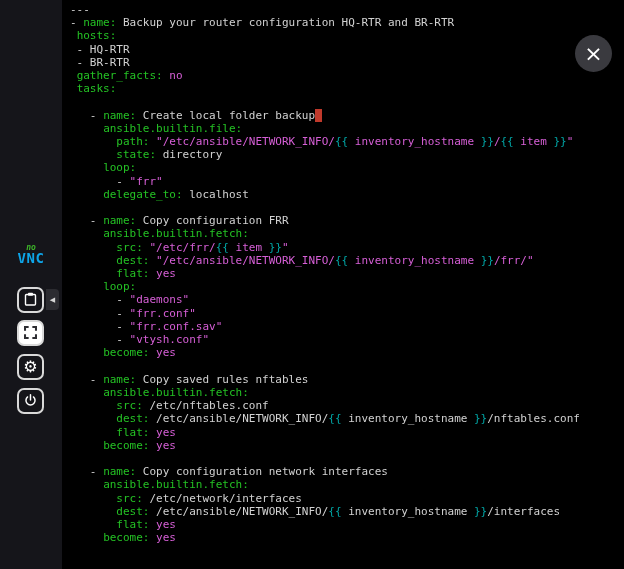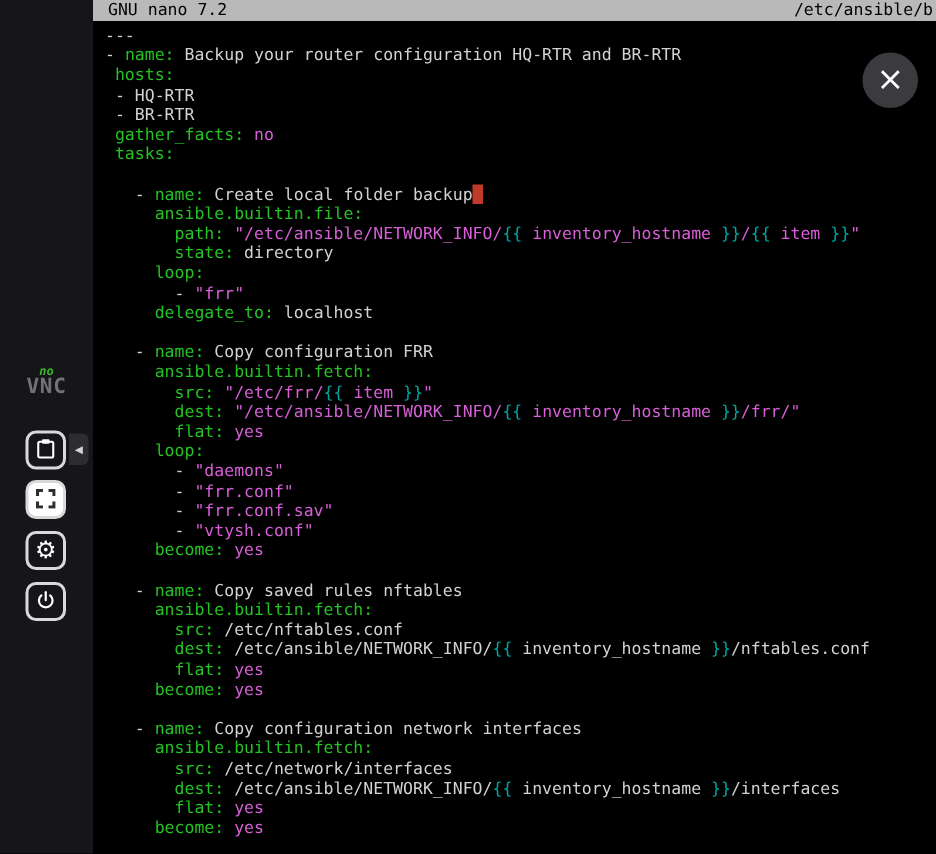--- a/index.html
+++ b/index.html
@@ -4,21 +4,21 @@
 <style>
   html,body{margin:0;padding:0;}
   body{
     width:624px;height:569px;position:relative;overflow:hidden;
     background:#000;font-family:"DejaVu Sans Mono",monospace;
   }
   
   .sidebar{position:absolute;left:0;top:0;width:62px;height:569px;background:#15151a;}
   .logo{position:absolute;top:242px;left:0;width:62px;text-align:center;line-height:11px;user-select:none;}
   .logo-top{display:block;color:#3db32a;font-size:8px;font-weight:bold;font-style:italic;}
-  .logo-main{display:block;color:#737373;font-size:14px;font-weight:bold;letter-spacing:.5px;}
+  .logo-main{display:block;color:#0ea5e9;font-size:14px;font-weight:bold;letter-spacing:.5px;}
   .sbtn{
     position:absolute;left:17px;width:27px;height:26px;box-sizing:border-box;
     border:2px solid #d9d9d9;border-radius:7px;background:transparent;
     display:flex;align-items:center;justify-content:center;cursor:pointer;color:#fff;
   }
   .sbtn.active{background:#ffffff;}
   #btn-clipboard{top:287px}
   #btn-fullscreen{top:320px}
   #btn-settings{top:354px}
   #btn-power{top:388px}
@@ -91,22 +91,18 @@
       </svg>
     </span>
   </div>
 
   <div class="handle">
     <span>◀</span>
   </div>
 </div>
 
 <div class="terminal">
-  <div class="term-header">
-    <span>GNU nano 7.2</span>
-    <span>/etc/ansible/b</span>
-  </div>
   <div class="term-body"><div><span class="tok-w">---</span></div><div><span class="tok-w">- </span><span class="tok-g">name:</span><span class="tok-w"> Backup your router configuration HQ-RTR and BR-RTR</span></div><div><span class="tok-w"> </span><span class="tok-g">hosts:</span></div><div><span class="tok-w"> - HQ-RTR</span></div><div><span class="tok-w"> - BR-RTR</span></div><div><span class="tok-w"> </span><span class="tok-g">gather_facts:</span><span class="tok-m"> no</span></div><div><span class="tok-w"> </span><span class="tok-g">tasks:</span></div><div> </div><div><span class="tok-w">   - </span><span class="tok-g">name:</span><span class="tok-w"> Create local folder backup</span><span class="tok-cursor"> </span></div><div><span class="tok-w">     </span><span class="tok-g">ansible.builtin.file:</span></div><div><span class="tok-w">       </span><span class="tok-g">path:</span><span class="tok-w"> </span><span class="tok-m">"/etc/ansible/NETWORK_INFO/</span><span class="tok-c">{{</span><span class="tok-m"> inventory_hostname </span><span class="tok-c">}}</span><span class="tok-m">/</span><span class="tok-c">{{</span><span class="tok-m"> item </span><span class="tok-c">}}</span><span class="tok-m">"</span></div><div><span class="tok-w">       </span><span class="tok-g">state:</span><span class="tok-w"> directory</span></div><div><span class="tok-w">     </span><span class="tok-g">loop:</span></div><div><span class="tok-w">       - </span><span class="tok-m">"frr"</span></div><div><span class="tok-w">     </span><span class="tok-g">delegate_to:</span><span class="tok-w"> localhost</span></div><div> </div><div><span class="tok-w">   - </span><span class="tok-g">name:</span><span class="tok-w"> Copy configuration FRR</span></div><div><span class="tok-w">     </span><span class="tok-g">ansible.builtin.fetch:</span></div><div><span class="tok-w">       </span><span class="tok-g">src:</span><span class="tok-w"> </span><span class="tok-m">"/etc/frr/</span><span class="tok-c">{{</span><span class="tok-m"> item </span><span class="tok-c">}}</span><span class="tok-m">"</span></div><div><span class="tok-w">       </span><span class="tok-g">dest:</span><span class="tok-w"> </span><span class="tok-m">"/etc/ansible/NETWORK_INFO/</span><span class="tok-c">{{</span><span class="tok-m"> inventory_hostname </span><span class="tok-c">}}</span><span class="tok-m">/frr/"</span></div><div><span class="tok-w">       </span><span class="tok-g">flat:</span><span class="tok-m"> yes</span></div><div><span class="tok-w">     </span><span class="tok-g">loop:</span></div><div><span class="tok-w">       - </span><span class="tok-m">"daemons"</span></div><div><span class="tok-w">       - </span><span class="tok-m">"frr.conf"</span></div><div><span class="tok-w">       - </span><span class="tok-m">"frr.conf.sav"</span></div><div><span class="tok-w">       - </span><span class="tok-m">"vtysh.conf"</span></div><div><span class="tok-w">     </span><span class="tok-g">become:</span><span class="tok-m"> yes</span></div><div> </div><div><span class="tok-w">   - </span><span class="tok-g">name:</span><span class="tok-w"> Copy saved rules nftables</span></div><div><span class="tok-w">     </span><span class="tok-g">ansible.builtin.fetch:</span></div><div><span class="tok-w">       </span><span class="tok-g">src:</span><span class="tok-w"> /etc/nftables.conf</span></div><div><span class="tok-w">       </span><span class="tok-g">dest:</span><span class="tok-w"> /etc/ansible/NETWORK_INFO/</span><span class="tok-c">{{</span><span class="tok-w"> inventory_hostname </span><span class="tok-c">}}</span><span class="tok-w">/nftables.conf</span></div><div><span class="tok-w">       </span><span class="tok-g">flat:</span><span class="tok-m"> yes</span></div><div><span class="tok-w">     </span><span class="tok-g">become:</span><span class="tok-m"> yes</span></div><div> </div><div><span class="tok-w">   - </span><span class="tok-g">name:</span><span class="tok-w"> Copy configuration network interfaces</span></div><div><span class="tok-w">     </span><span class="tok-g">ansible.builtin.fetch:</span></div><div><span class="tok-w">       </span><span class="tok-g">src:</span><span class="tok-w"> /etc/network/interfaces</span></div><div><span class="tok-w">       </span><span class="tok-g">dest:</span><span class="tok-w"> /etc/ansible/NETWORK_INFO/</span><span class="tok-c">{{</span><span class="tok-w"> inventory_hostname </span><span class="tok-c">}}</span><span class="tok-w">/interfaces</span></div><div><span class="tok-w">       </span><span class="tok-g">flat:</span><span class="tok-m"> yes</span></div><div><span class="tok-w">     </span><span class="tok-g">become:</span><span class="tok-m"> yes</span></div></div>
 </div>
 
 <div class="close-btn">
   <span>×</span>
 </div>
 
 </body></html>

